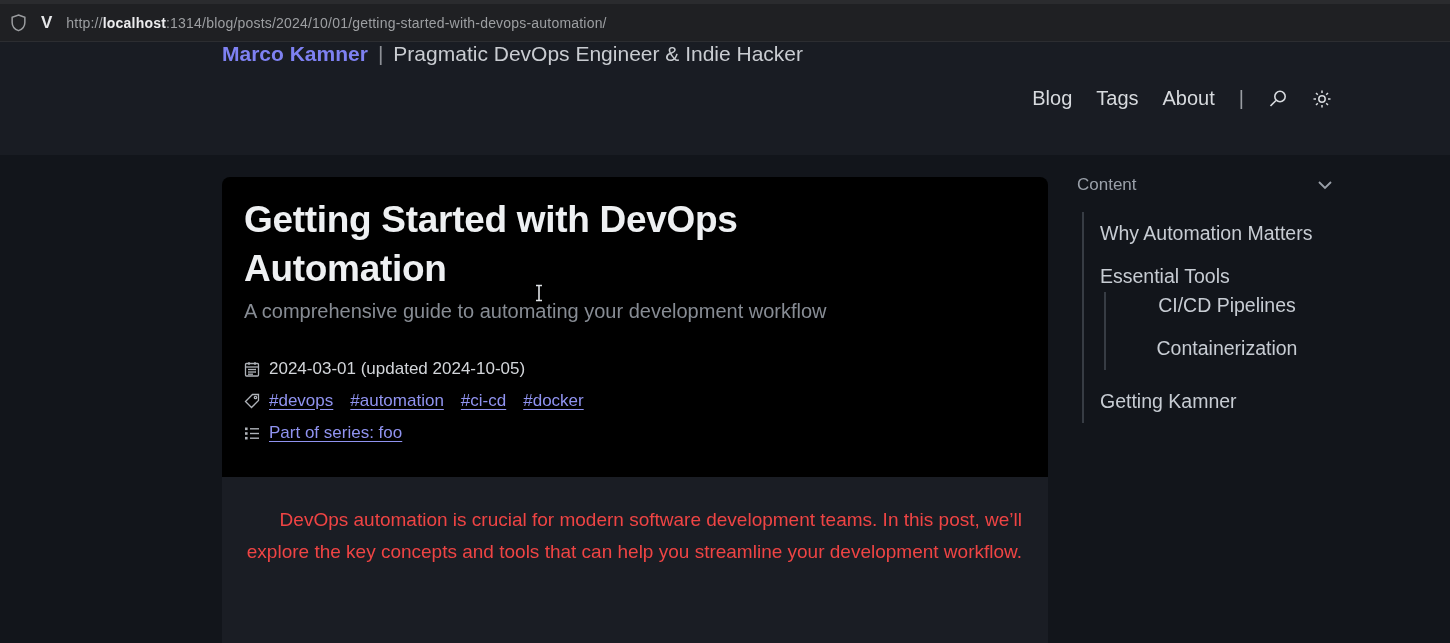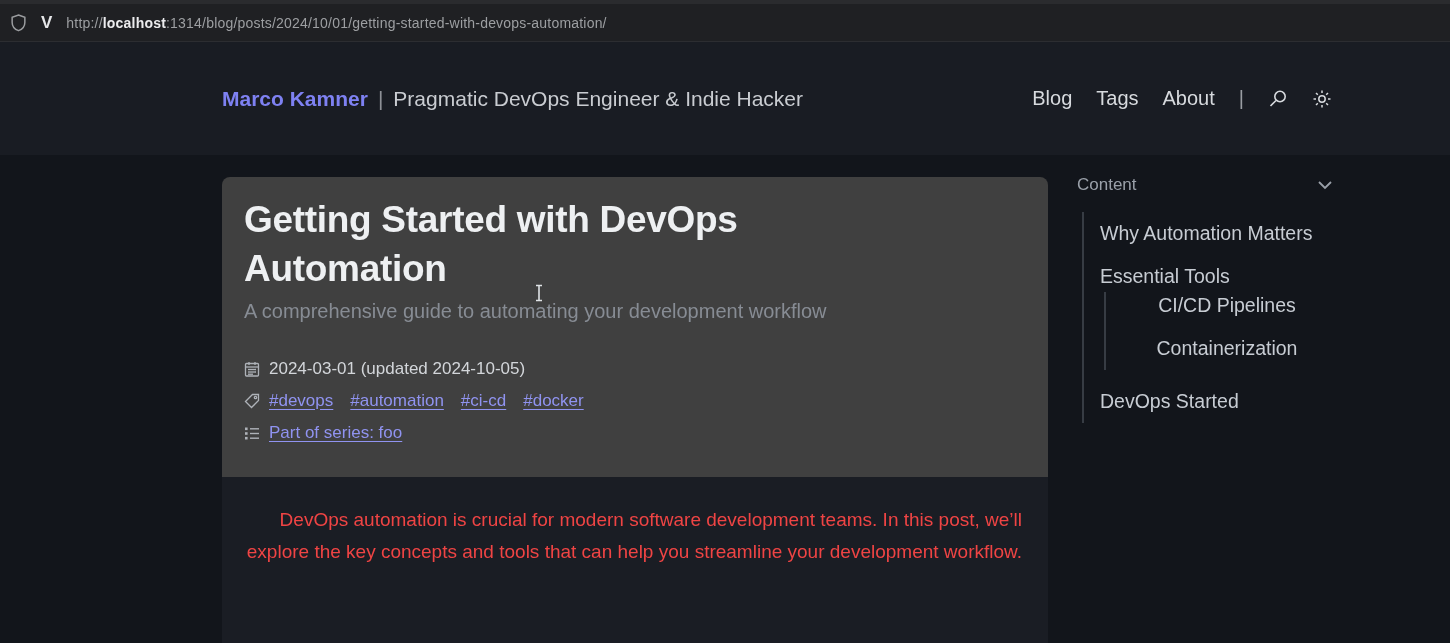--- a/index.html
+++ b/index.html
@@ -18,41 +18,41 @@
     display:flex; align-items:center; padding-left:10px; gap:14px;
   }
   .chrome svg { display:block; }
   .browser-logo { color:#e6e7e9; font-weight:bold; font-size:17px; line-height:1; }
   .urlbar { font-size:14px; color:#9d9fa2; letter-spacing:.2px; }
   .urlbar .host { color:#ececee; font-weight:bold; }
 
   
   .site-header {
     height:113px; background:#191c23;
-    display:flex; align-items:center; justify-content:space-between;
+    display:flex; justify-content:space-between;
     padding:0 118px 0 222px;
   }
   .brand { font-size:21px; display:flex; gap:10px; align-items:baseline; white-space:nowrap; }
   .brand-name { color:#7e81f2; font-weight:bold; }
   .brand-sep  { color:#8d9096; font-weight:300; }
   .brand-tagline { color:#c9ccd1; }
   .main-nav { display:flex; align-items:center; gap:24px; font-size:20px; color:#d7dade; }
   .main-nav .nav-link { cursor:pointer; }
   .main-nav .nav-sep { color:#9a9da3; }
   .icon-btn { display:flex; align-items:center; cursor:pointer; }
 
   
   .main { position:relative; height:488px; overflow:hidden; }
 
   .post-card {
     position:absolute; left:222px; top:22px; width:826px; bottom:-2px;
     border-radius:8px 8px 0 0; display:flex; flex-direction:column;
   }
   .post-header {
-    background:#404040; height:300px; border-radius:8px 8px 0 0;
+    background:#000000; height:300px; border-radius:8px 8px 0 0;
     padding:18px 26px 0 22px;
   }
   .post-body {
     background:#1a1d24; flex:1; padding:27px 26px 0 22px;
   }
 
   h1.post-title {
     color:#eef0f2; font-size:37px; line-height:49px; font-weight:bold;
     letter-spacing:-0.3px; max-width:620px;
   }
@@ -186,21 +186,21 @@
     </div>
     <ul class="toc-list">
       <li>Why Automation Matters</li>
       <li>
         <span>Essential Tools</span>
         <ul class="toc-sublist">
           <li>CI/CD Pipelines</li>
           <li>Containerization</li>
         </ul>
       </li>
-      <li>DevOps Started</li>
+      <li>Getting Kamner</li>
     </ul>
   </aside>
 
 </div>
 
 <span class="text-cursor">
   <svg width="12" height="18" viewBox="0 0 12 18" stroke="#dfe3e6" stroke-width="1.6" fill="none">
       <path d="M3 1.5 H9 M6 1.5 V16.5 M3 16.5 H9"></path>
     </svg>
 </span>

